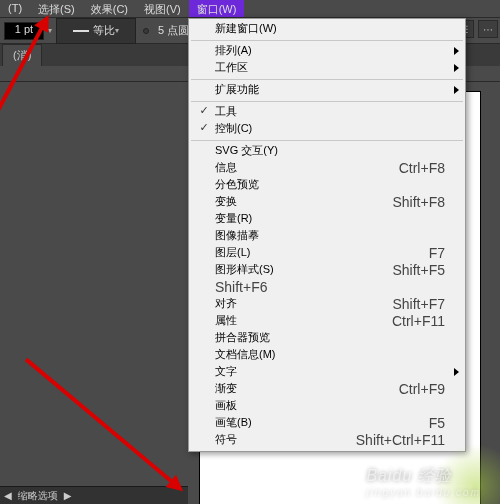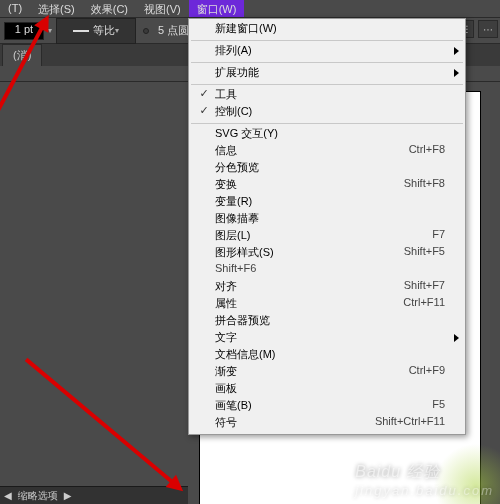--- a/index.html
+++ b/index.html
@@ -155,44 +155,44 @@
     height: 17px;
     padding: 0 20px 0 4px;
     position: relative;
     cursor: default;
   }
   .check-col {
     width: 22px; text-align: center;
     color: #333;
   }
   .label-col { flex: 1; white-space: nowrap; }
-  .shortcut-col { color: #444; font-size: 11px; }
+  .shortcut-col { color: #444; font-size: 14px; }
   .submenu-arrow {
     position: absolute; right: 6px; top: 4px;
     border-left: 5px solid #000;
     border-top: 4px solid transparent;
     border-bottom: 4px solid transparent;
   }
   .menu-sep {
     height: 1px; background: #c8c8c8;
     margin: 2px 2px;
   }
 
   
   .watermark {
     position: absolute;
-    right: 6px; bottom: 6px;
+    right: 19px; bottom: 6px;
     color: rgba(255,255,255,.55);
     font-size: 16px;
     font-style: italic;
     letter-spacing: 1px;
     z-index: 200;
     text-shadow: 0 0 4px rgba(0,0,0,.4);
   }
-  .watermark .sub { font-size: 13px; display:block; letter-spacing:2px; opacity:.7;}
+  .watermark .sub { font-size: 10px; display:block; letter-spacing:2px; opacity:.7;}
   .leaf {
     position:absolute; right:0; bottom:0;
     width:80px; height:60px;
     background: radial-gradient(circle at 70% 70%, rgba(170,210,60,.5), rgba(170,210,60,0) 60%);
     z-index:190;
   }
   .statusbar {
     position:absolute; left:0; bottom:0; height:18px; width:188px;
     background:#323232; border-top:1px solid #1a1a1a;
     display:flex; align-items:center; gap:6px; padding:0 4px;
@@ -246,20 +246,25 @@
     <div class="menu-item">
       <span class="check-col"></span>
       <span class="label-col">新建窗口(W)</span>
     </div>
     <div class="menu-sep"></div>
     <div class="menu-item">
       <span class="check-col"></span>
       <span class="label-col">排列(A)</span>
       <span class="submenu-arrow"></span>
     </div>
+    <div class="menu-item">
+      <span class="check-col"></span>
+      <span class="label-col">工作区</span>
+      <span class="submenu-arrow"></span>
+    </div>
     <div class="menu-sep"></div>
     <div class="menu-item">
       <span class="check-col"></span>
       <span class="label-col">扩展功能</span>
       <span class="submenu-arrow"></span>
     </div>
     <div class="menu-sep"></div>
     <div class="menu-item">
       <span class="check-col">✓</span>
       <span class="label-col">工具</span>
@@ -318,26 +323,26 @@
       <span class="check-col"></span>
       <span class="label-col">属性</span>
       <span class="shortcut-col">Ctrl+F11</span>
     </div>
     <div class="menu-item">
       <span class="check-col"></span>
       <span class="label-col">拼合器预览</span>
     </div>
     <div class="menu-item">
       <span class="check-col"></span>
+      <span class="label-col">文档信息(M)</span>
+    </div>
+    <div class="menu-item">
+      <span class="check-col"></span>
       <span class="label-col">文字</span>
       <span class="submenu-arrow"></span>
-    </div>
-    <div class="menu-item">
-      <span class="check-col"></span>
-      <span class="label-col">文档信息(M)</span>
     </div>
     <div class="menu-item">
       <span class="check-col"></span>
       <span class="label-col">渐变</span>
       <span class="shortcut-col">Ctrl+F9</span>
     </div>
     <div class="menu-item">
       <span class="check-col"></span>
       <span class="label-col">画板</span>
     </div>

